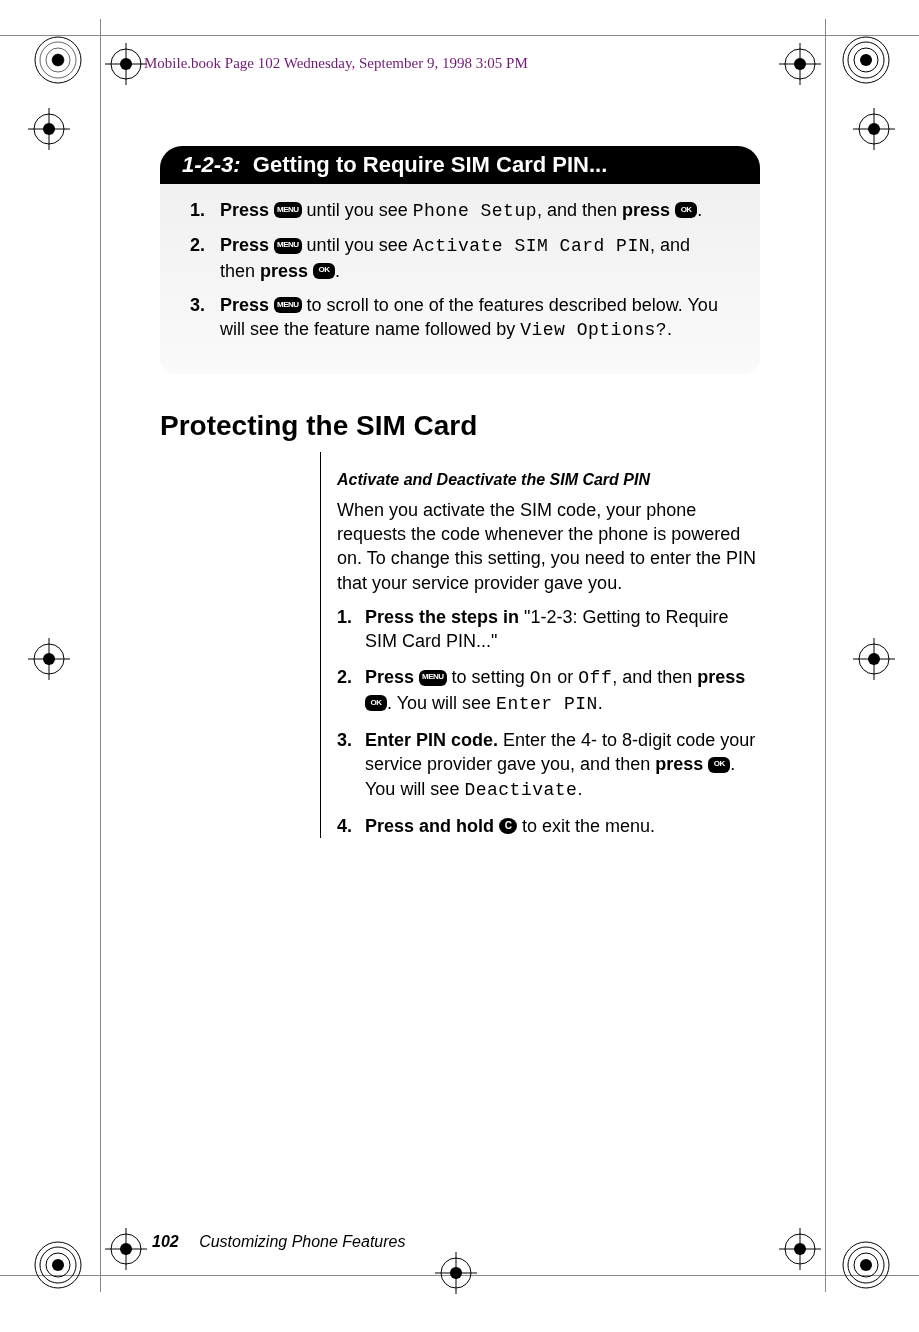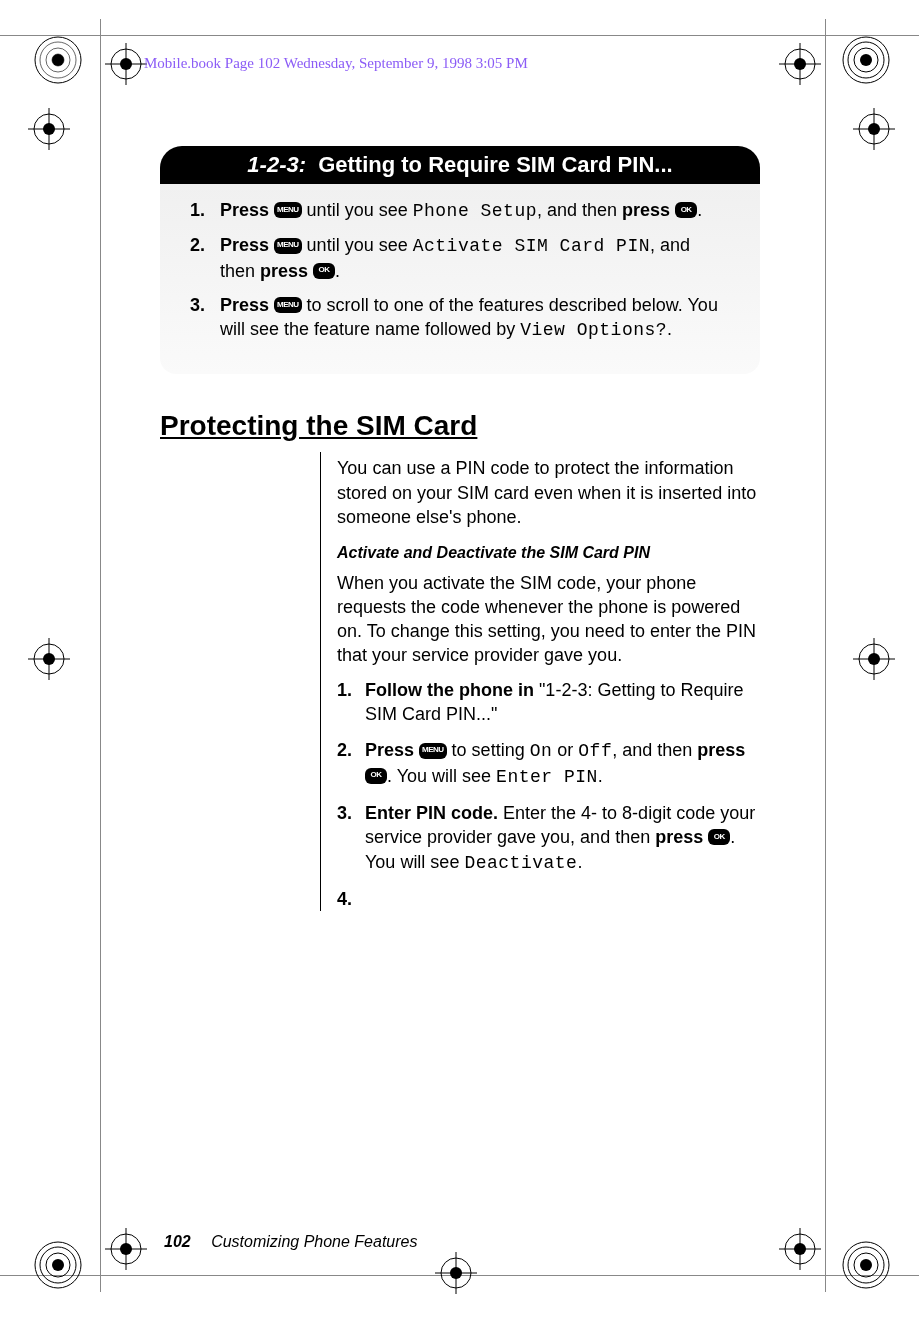--- a/index.html
+++ b/index.html
@@ -38,37 +38,36 @@
       position: absolute;
       width: 42px; height: 42px;
     }
     .bullseye svg { width:100%; height:100%; }
     .page-meta {
       position: absolute;
       left: 144px;
       top: 55px;
       font-family: "Times New Roman", serif;
       font-size: 15px;
-      color: #8b5cf6;
+      color: #701a75;
     }
     .content {
       position: absolute;
       left: 160px;
       top: 146px;
       width: 600px;
     }
     .step-box-header {
       background: #000;
       color: #fff;
       border-radius: 22px 22px 0 0;
       padding: 6px 22px 6px 22px;
       font-size: 22px;
       font-weight: bold;
       font-family: Arial, sans-serif;
-      text-align: center;
     }
     .step-box-header .s123 {
       font-style: italic;
       font-weight: bold;
       margin-right: 6px;
     }
     .step-box-body {
       background: linear-gradient(#f0f0f0, #fafafa);
       padding: 14px 30px 22px 30px;
       border-radius: 0 0 16px 16px;
@@ -109,21 +108,20 @@
       font-family: "Courier New", monospace;
       font-weight: 500;
       letter-spacing: 0.5px;
     }
     .section-heading {
       font-family: Arial, sans-serif;
       font-weight: 900;
       font-size: 28px;
       margin-top: 36px;
       margin-bottom: 10px;
-      text-decoration: underline;
     }
     .body-indented {
       margin-left: 160px;
       border-left: 1px solid #000;
       padding-left: 16px;
       padding-top: 4px;
     }
     .body-indented p {
       font-size: 18px;
       line-height: 1.35;
@@ -145,21 +143,21 @@
       line-height: 1.35;
       margin-bottom: 12px;
     }
     ol.substeps > li .num {
       font-weight: bold;
       width: 28px;
       flex-shrink: 0;
     }
     .footer {
       position: absolute;
-      left: 164px;
+      left: 152px;
       bottom: 81px;
       font-size: 16px;
     }
     .footer .pagenum { font-style: italic; font-weight: bold; margin-right: 16px; }
     .footer .chap { font-style: italic; }
   </style>
 </head>
 <body>
 
 <div class="hline-top"></div>
@@ -305,47 +303,49 @@
         <span>
           <b>Press </b><span class="pill">MENU</span><span> to scroll to one of the features described below. You will see the feature name followed by </span><span class="display-font">View Options?</span><span>.</span>
         </span>
       </li>
     </ol>
   </div>
 
   <h2 class="section-heading">Protecting the SIM Card</h2>
 
   <div class="body-indented">
-    <p>You can use a PIN code to protect the information stored on your SIM card even when it is inserted into someone else's phone.</p>
 
     <h3 class="sub-heading">Activate and Deactivate the SIM Card PIN</h3>
 
     <p>When you activate the SIM code, your phone requests the code whenever the phone is powered on. To change this setting, you need to enter the PIN that your service provider gave you.</p>
 
     <ol class="substeps">
       <li>
         <span class="num">1.</span>
         <span>
-          <b>Follow the phone in </b><span>"1-2-3: Getting to Require SIM Card PIN..."</span>
+          <b>Press the steps in </b><span>"1-2-3: Getting to Require SIM Card PIN..."</span>
         </span>
       </li>
       <li>
         <span class="num">2.</span>
         <span>
           <b>Press </b><span class="pill">MENU</span><span> to setting </span><span class="display-font">On</span><span> or </span><span class="display-font">Off</span><span>, and then </span><b>press </b><span class="pill pill-ok">OK</span><span>. You will see </span><span class="display-font">Enter PIN</span><span>.</span>
         </span>
       </li>
       <li>
         <span class="num">3.</span>
         <span>
           <b>Enter PIN code. </b><span>Enter the 4- to 8-digit code your service provider gave you, and then </span><b>press </b><span class="pill pill-ok">OK</span><span>. You will see </span><span class="display-font">Deactivate</span><span>.</span>
         </span>
       </li>
       <li>
         <span class="num">4.</span>
+        <span>
+          <b>Press and hold </b><span class="pill pill-c">C</span><span> to exit the menu.</span>
+        </span>
       </li>
     </ol>
   </div>
 
 </div>
 
 <div class="footer">
   <span class="pagenum">102</span>
   <span class="chap">Customizing Phone Features</span>
 </div>

